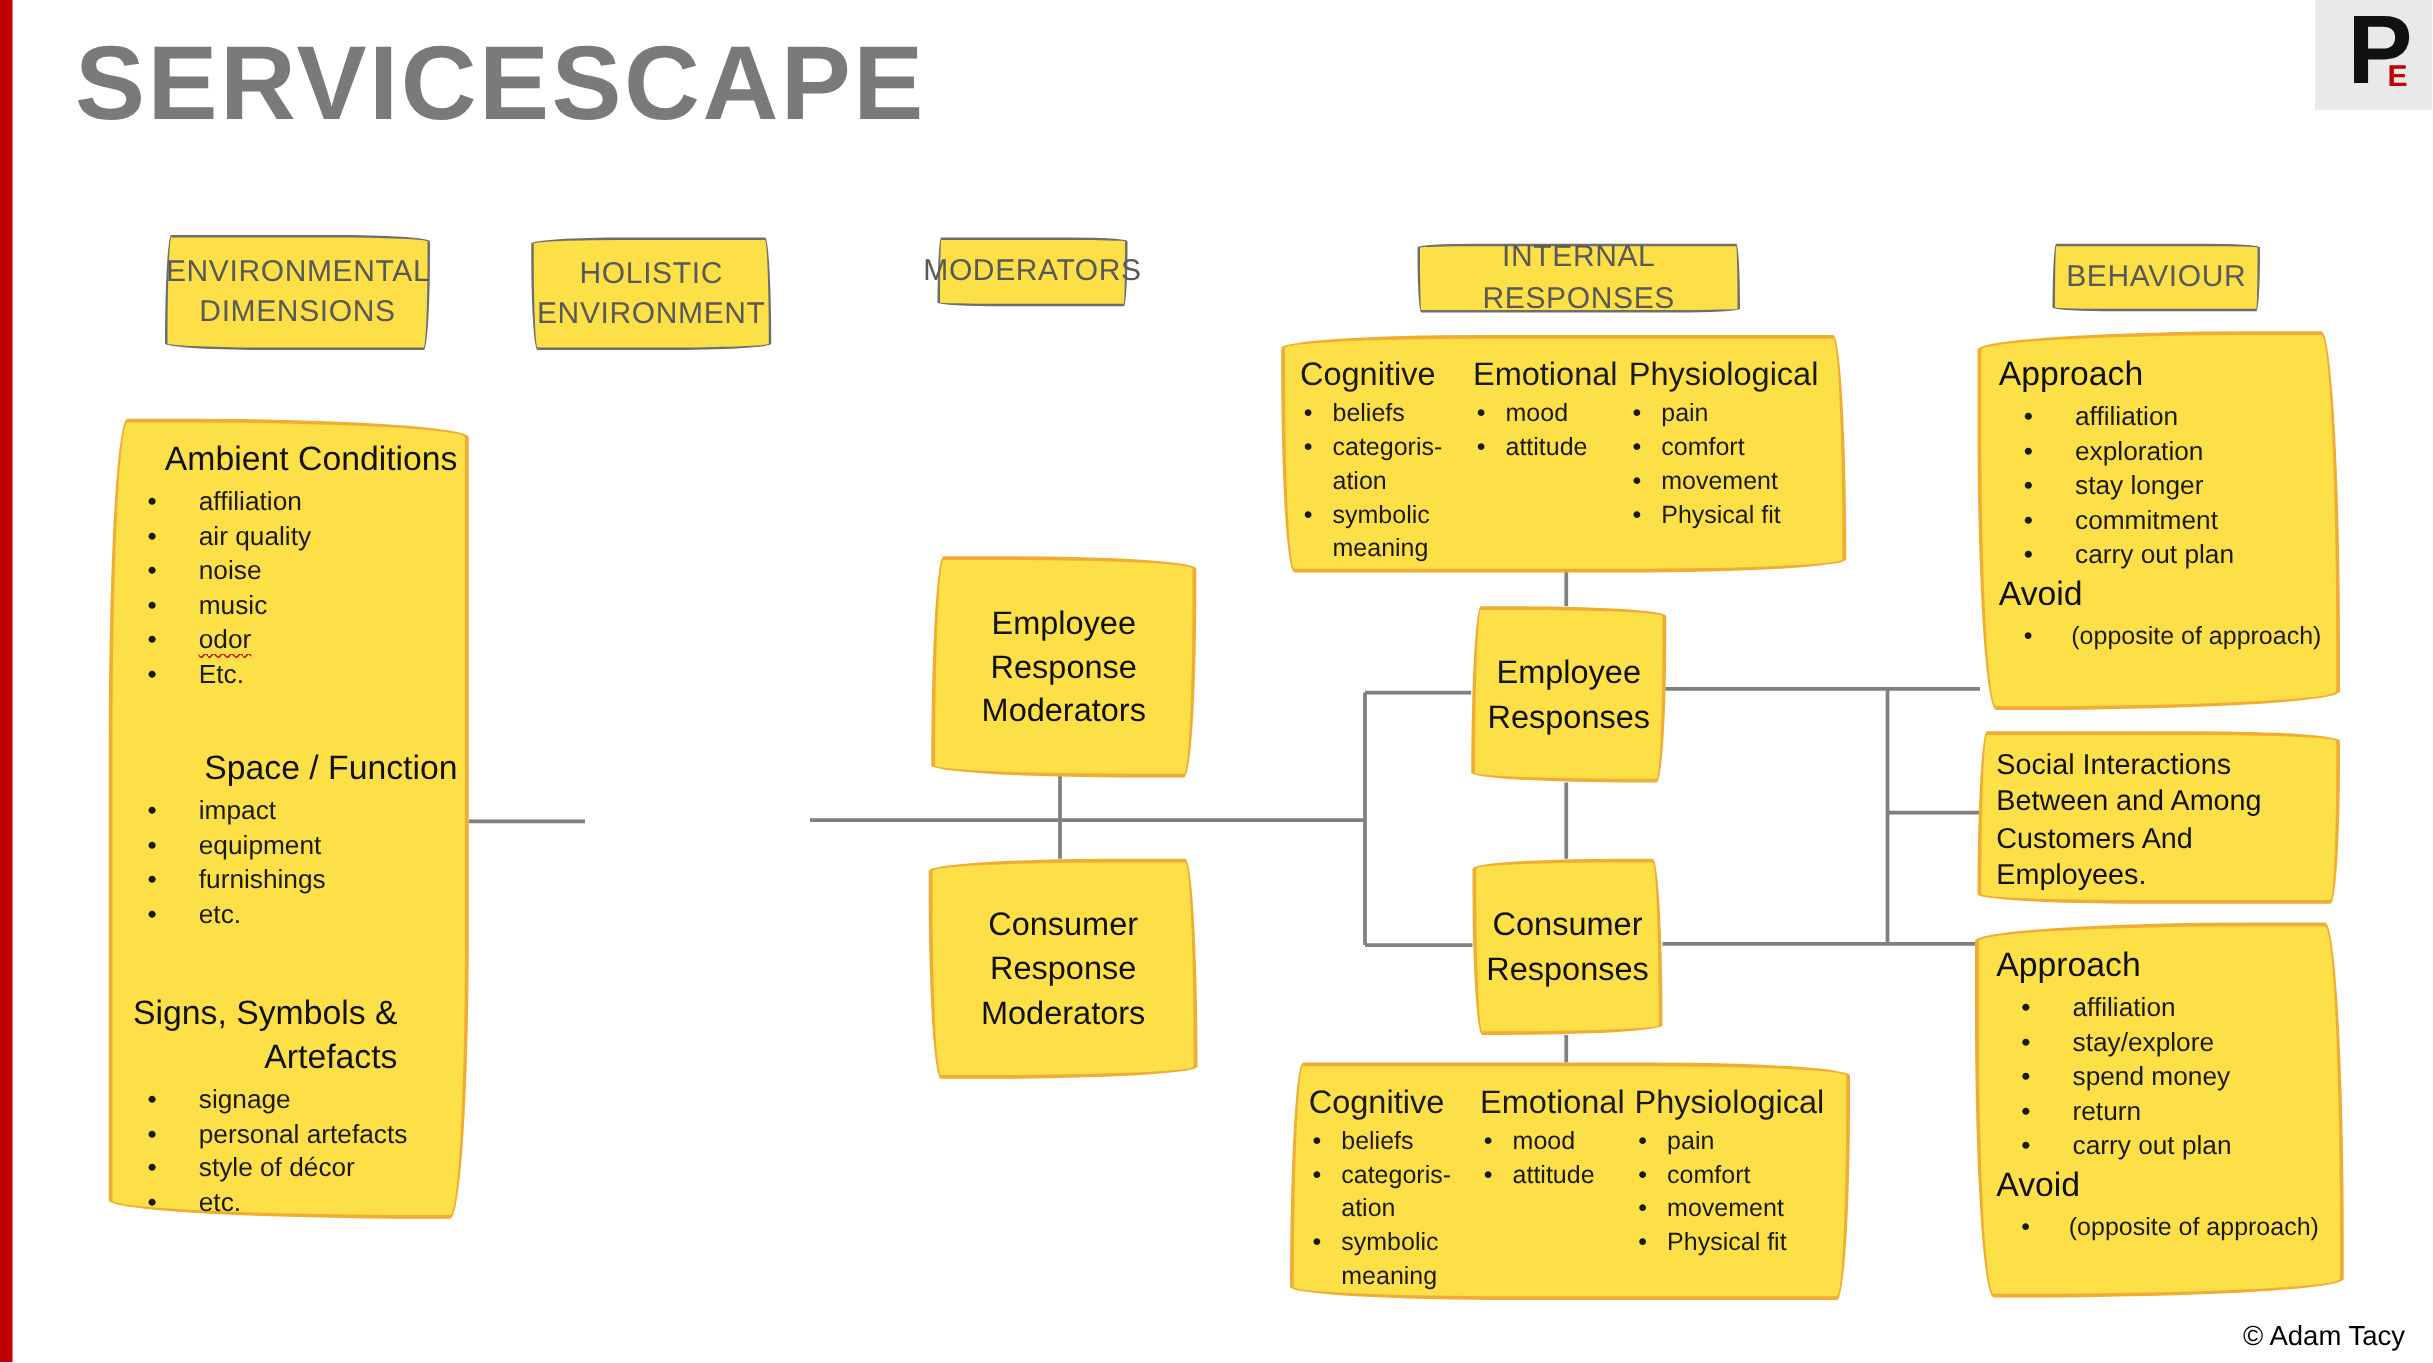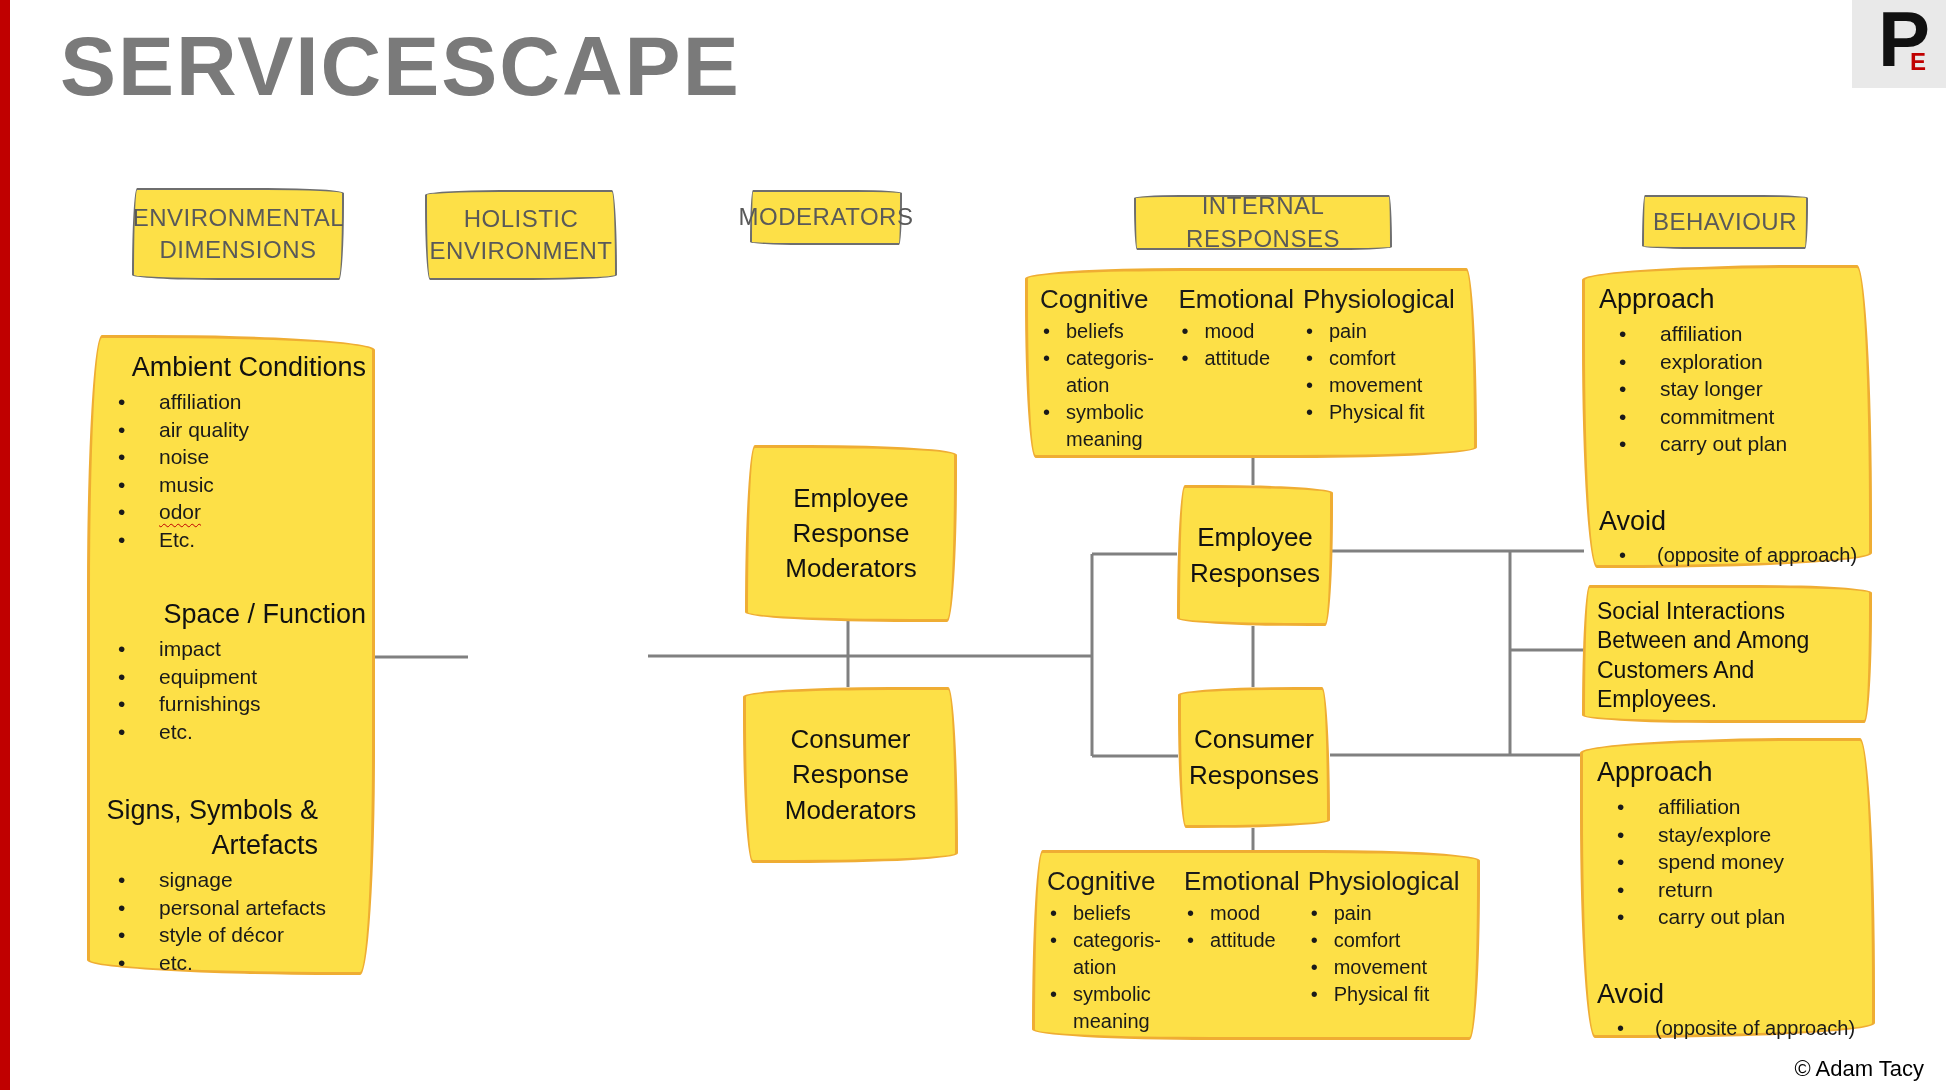--- a/index.html
+++ b/index.html
@@ -49,21 +49,21 @@
   .cep{display:flex;gap:8px;padding:12px 8px 8px 12px;}
   .cep-col .cep-title{font-size:26px;line-height:1.25;margin-bottom:2px;}
 
   .env-box{padding:12px 6px 8px 8px;}
   .env-box .section-title{margin-bottom:3px;text-align:right;}
   .mt-space{margin-top:44px;}
   .mt-signs{margin-top:48px;}
 
   .appr{padding:14px 8px 8px 14px;}
   .appr .section-title{margin-bottom:3px;}
-  .avoid-title{margin-top:46px;}
+  .avoid-title{}
 
   .social{padding:9px 12px;font-size:23px;line-height:1.28;color:#111;}
 
   .connectors{position:absolute;left:0;top:0;width:1946px;height:1090px;pointer-events:none;}
 
   .footer-src{position:absolute;left:44px;top:1048px;font-size:23px;color:#000;}
   .footer-src a{color:var(--link);text-decoration:underline;text-underline-offset:4px;}
   .copyright{position:absolute;right:22px;top:1056px;font-size:22px;color:#000;}
 </style>
 </head>

